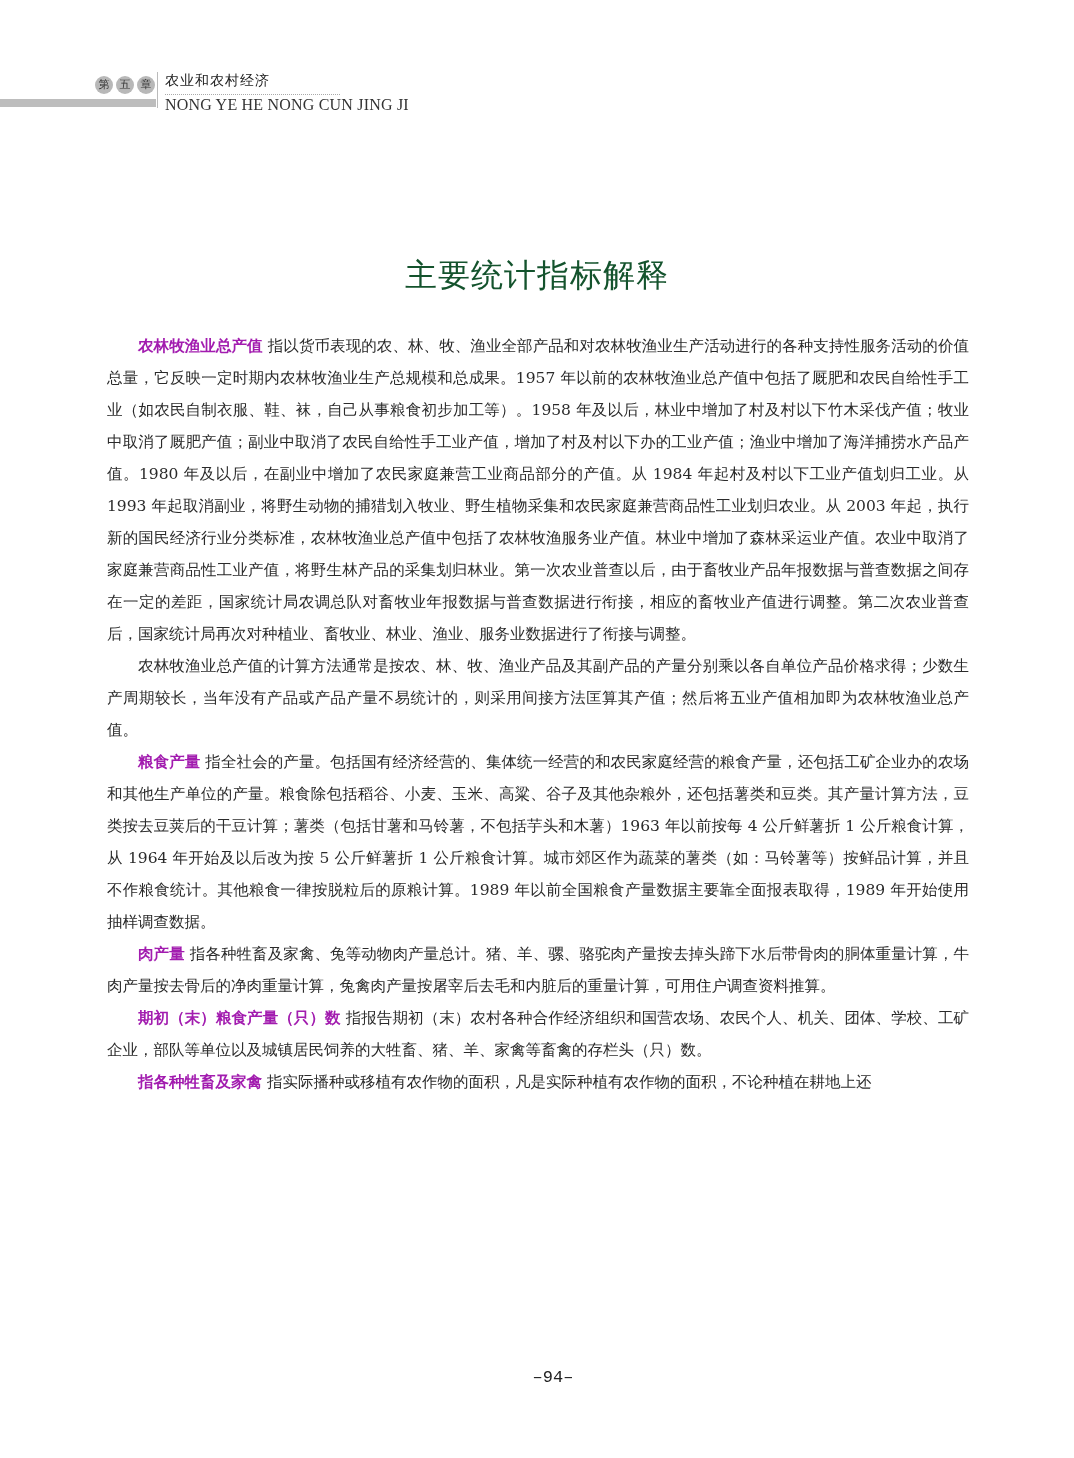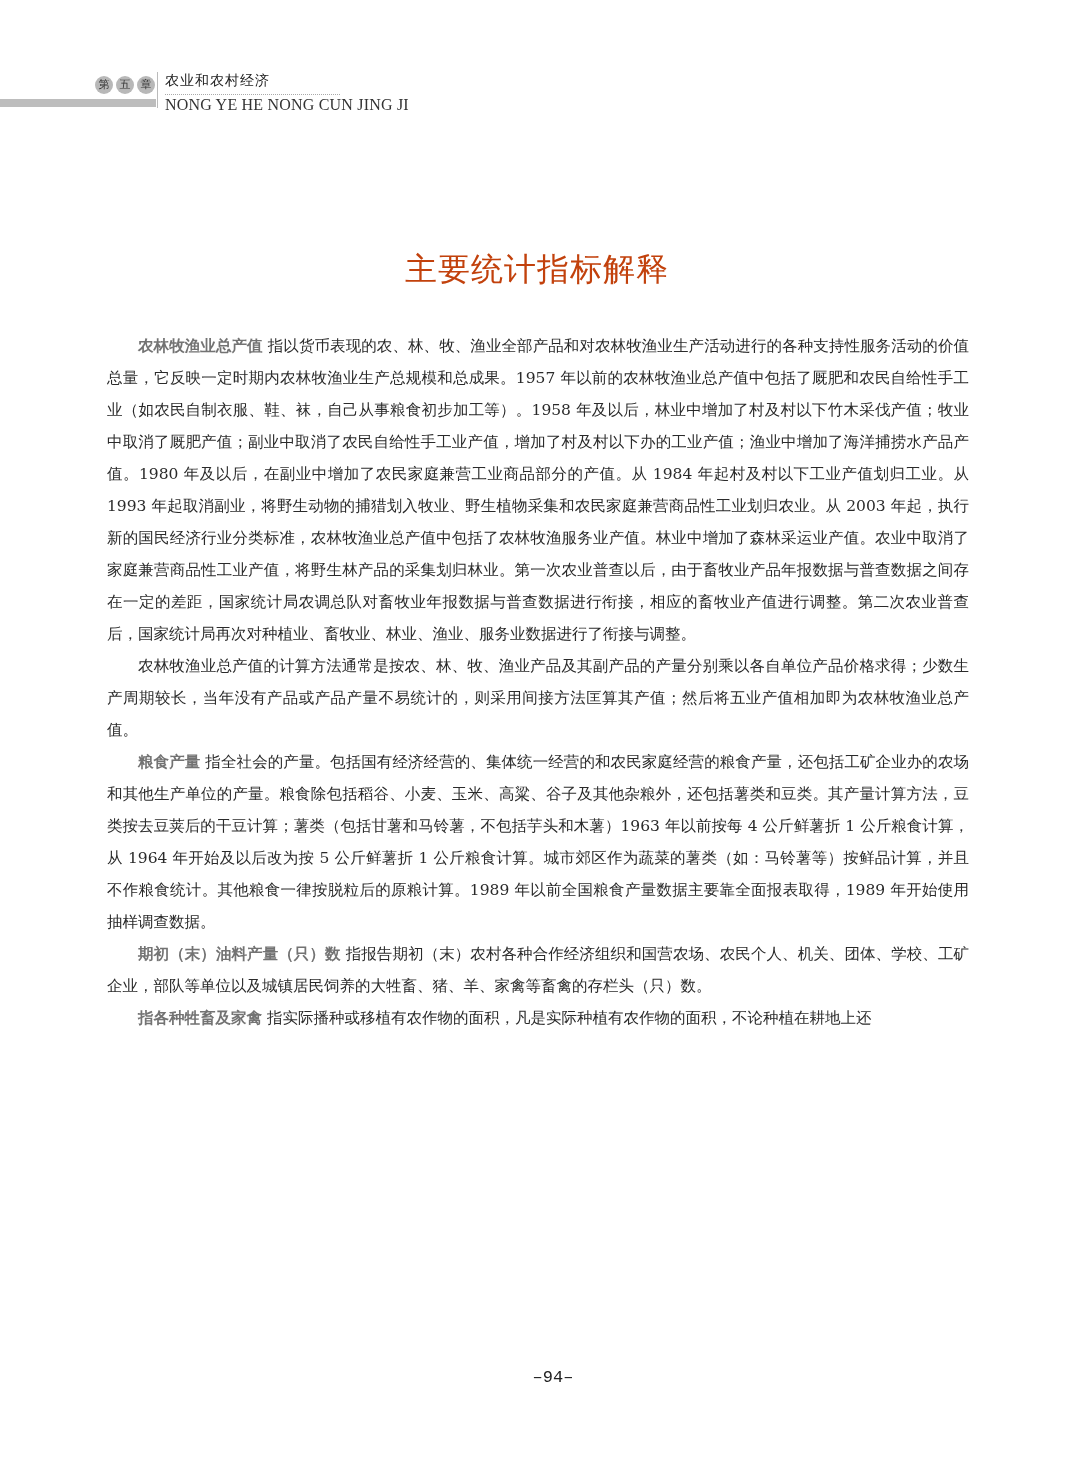--- a/index.html
+++ b/index.html
@@ -19,30 +19,30 @@
   .header-title {
     position: absolute; left: 165px; top: 0; font-size: 14px; color: #222;
     font-family: "DejaVu Sans", sans-serif; letter-spacing: 1px;
   }
   .header-dots { position: absolute; left: 165px; top: 22px; width: 175px; border-top: 1px dotted #aaa; }
   .header-sub {
     position: absolute; left: 165px; top: 24px; font-size: 16px; color: #333;
     font-family: "Liberation Serif", serif; letter-spacing: 0.2px;
   }
   .page-title {
-    position: absolute; left: 0; width: 1074px; top: 248px; text-align: center;
+    position: absolute; left: 0; width: 1074px; top: 254px; text-align: center;
     font-size: 32px; font-family: "DejaVu Sans", sans-serif; font-weight: normal; margin: 0;
-    color: #c2410c; letter-spacing: 1px;
+    color: #14532d; letter-spacing: 1px;
   }
   .content { position: absolute; left: 107px; top: 330px; width: 862px; }
   .para {
     margin: 0; font-size: 15.5px; line-height: 32px; text-indent: 2em;
     text-align: justify; color: #2a2a2a;
   }
-  .term { font-weight: bold; font-family: "DejaVu Sans", sans-serif; color: #737373; }
+  .term { font-weight: bold; font-family: "DejaVu Sans", sans-serif; color: #a21caf; }
   .page-number {
     position: absolute; left: 16px; width: 1074px; top: 1368px; text-align: center;
     font-size: 17px; font-family: Liberation Mono, monospace; color: #222;
   }
 </style>
 </head>
 <body>
 
 <div class="header">
   <div class="header-bar"></div>
@@ -56,17 +56,18 @@
   <div class="header-dots"></div>
   <div class="header-sub">NONG YE HE NONG CUN JING JI</div>
 </div>
 
 <h1 class="page-title">主要统计指标解释</h1>
 
 <div class="content">
   <p class="para"><span class="term">农林牧渔业总产值</span><span> 指以货币表现的农、林、牧、渔业全部产品和对农林牧渔业生产活动进行的各种支持性服务活动的价值总量，它反映一定时期内农林牧渔业生产总规模和总成果。1957 年以前的农林牧渔业总产值中包括了厩肥和农民自给性手工业（如农民自制衣服、鞋、袜，自己从事粮食初步加工等）。1958 年及以后，林业中增加了村及村以下竹木采伐产值；牧业中取消了厩肥产值；副业中取消了农民自给性手工业产值，增加了村及村以下办的工业产值；渔业中增加了海洋捕捞水产品产值。1980 年及以后，在副业中增加了农民家庭兼营工业商品部分的产值。从 1984 年起村及村以下工业产值划归工业。从 1993 年起取消副业，将野生动物的捕猎划入牧业、野生植物采集和农民家庭兼营商品性工业划归农业。从 2003 年起，执行新的国民经济行业分类标准，农林牧渔业总产值中包括了农林牧渔服务业产值。林业中增加了森林采运业产值。农业中取消了家庭兼营商品性工业产值，将野生林产品的采集划归林业。第一次农业普查以后，由于畜牧业产品年报数据与普查数据之间存在一定的差距，国家统计局农调总队对畜牧业年报数据与普查数据进行衔接，相应的畜牧业产值进行调整。第二次农业普查后，国家统计局再次对种植业、畜牧业、林业、渔业、服务业数据进行了衔接与调整。</span></p>
   <p class="para"><span class="term"></span><span>农林牧渔业总产值的计算方法通常是按农、林、牧、渔业产品及其副产品的产量分别乘以各自单位产品价格求得；少数生产周期较长，当年没有产品或产品产量不易统计的，则采用间接方法匡算其产值；然后将五业产值相加即为农林牧渔业总产值。</span></p>
   <p class="para"><span class="term">粮食产量</span><span> 指全社会的产量。包括国有经济经营的、集体统一经营的和农民家庭经营的粮食产量，还包括工矿企业办的农场和其他生产单位的产量。粮食除包括稻谷、小麦、玉米、高粱、谷子及其他杂粮外，还包括薯类和豆类。其产量计算方法，豆类按去豆荚后的干豆计算；薯类（包括甘薯和马铃薯，不包括芋头和木薯）1963 年以前按每 4 公斤鲜薯折 1 公斤粮食计算，从 1964 年开始及以后改为按 5 公斤鲜薯折 1 公斤粮食计算。城市郊区作为蔬菜的薯类（如：马铃薯等）按鲜品计算，并且不作粮食统计。其他粮食一律按脱粒后的原粮计算。1989 年以前全国粮食产量数据主要靠全面报表取得，1989 年开始使用抽样调查数据。</span></p>
-  <p class="para"><span class="term">期初（末）油料产量（只）数</span><span> 指报告期初（末）农村各种合作经济组织和国营农场、农民个人、机关、团体、学校、工矿企业，部队等单位以及城镇居民饲养的大牲畜、猪、羊、家禽等畜禽的存栏头（只）数。</span></p>
+  <p class="para"><span class="term">肉产量</span><span> 指各种牲畜及家禽、兔等动物肉产量总计。猪、羊、骡、骆驼肉产量按去掉头蹄下水后带骨肉的胴体重量计算，牛肉产量按去骨后的净肉重量计算，兔禽肉产量按屠宰后去毛和内脏后的重量计算，可用住户调查资料推算。</span></p>
+  <p class="para"><span class="term">期初（末）粮食产量（只）数</span><span> 指报告期初（末）农村各种合作经济组织和国营农场、农民个人、机关、团体、学校、工矿企业，部队等单位以及城镇居民饲养的大牲畜、猪、羊、家禽等畜禽的存栏头（只）数。</span></p>
   <p class="para"><span class="term">指各种牲畜及家禽</span><span> 指实际播种或移植有农作物的面积，凡是实际种植有农作物的面积，不论种植在耕地上还</span></p>
 </div>
 
 <div class="page-number">–94–</div>
 
 </body></html>

